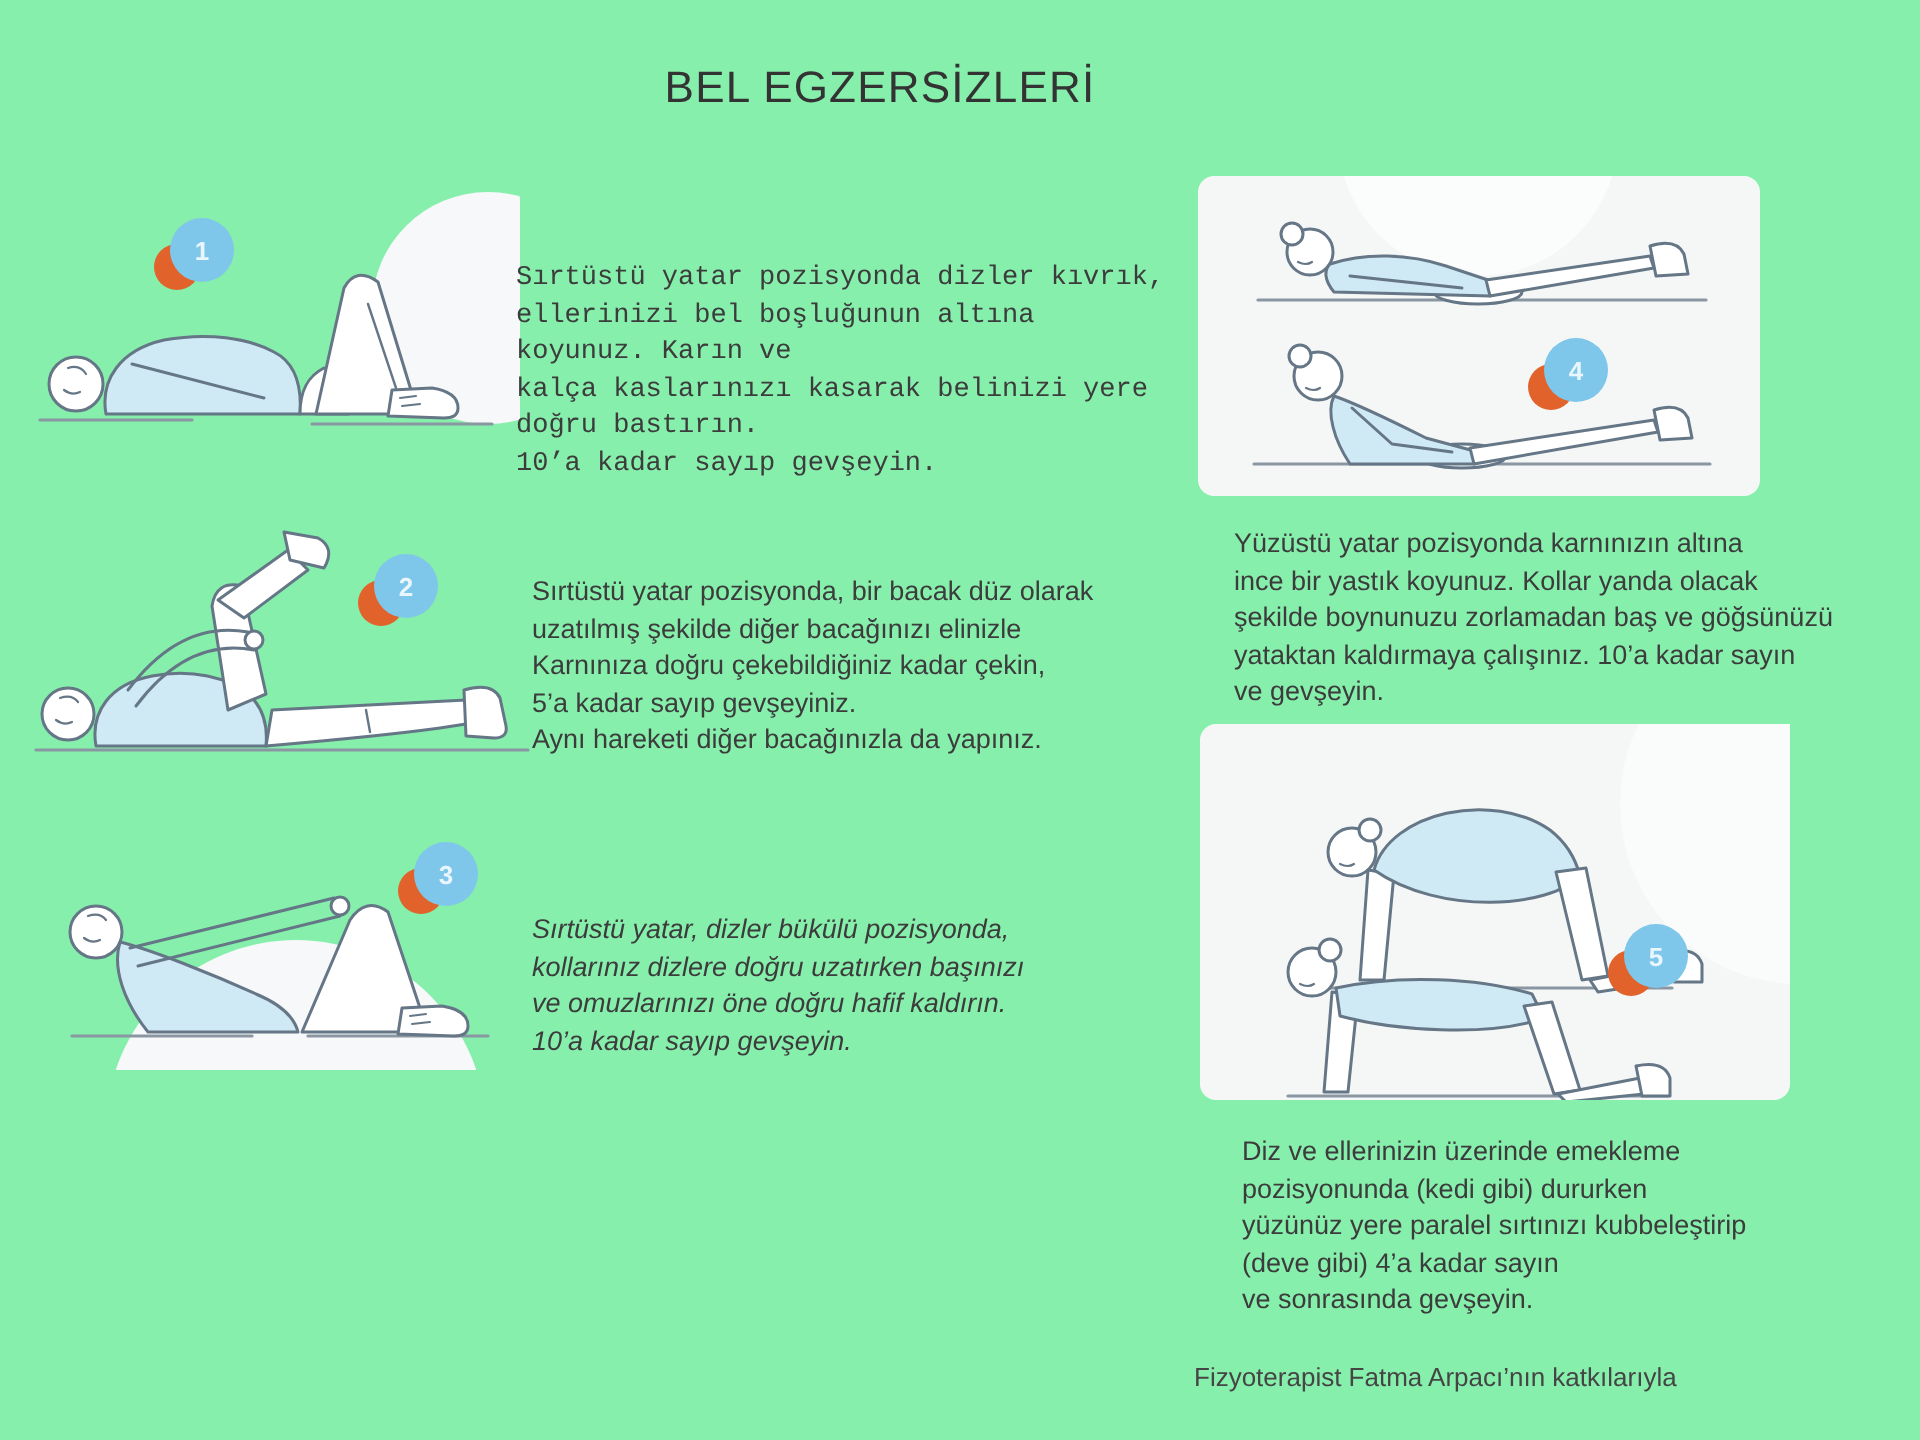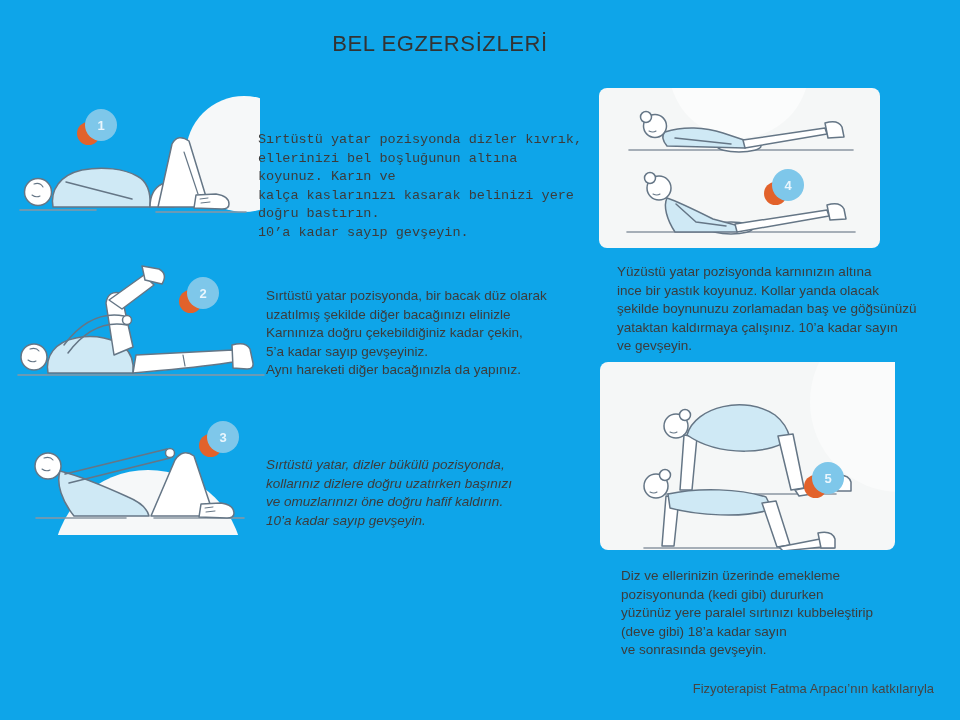--- a/index.html
+++ b/index.html
@@ -1,33 +1,33 @@
 <!DOCTYPE html>
 <html><head>
 <meta charset="utf-8">
 <style>
   * { margin:0; padding:0; box-sizing:border-box; }
   html,body { background:#ffffff; }
   .slide {
-    position:relative; width:960px; height:720px; background:#0ea5e9;
+    position:relative; width:960px; height:720px; background:#86efac;
     font-family:"Liberation Sans", sans-serif; overflow:hidden;
   }
   .title {
     position:absolute; top:31px; left:0; width:880px; text-align:center;
     font-size:22px; font-weight:normal; letter-spacing:0.6px; color:#333333;
   }
   .illo { position:absolute; }
   .illo svg { display:block; width:100%; height:100%; }
   .card { background:#f5f7f7; border-radius:8px; }
   .desc {
     position:absolute; font-size:13.5px; line-height:18.6px; color:#3c3c3c;
     white-space:pre-line;
   }
   .footer {
-    position:absolute; top:681px; left:597px; width:337px; text-align:right;
+    position:absolute; top:681px; left:597px; width:337px; text-align:left;
     font-size:13px; color:#454545;
   }
   .badge { position:absolute; width:32px; height:32px; }
   .badge .orange {
     position:absolute; left:-8px; top:13px; width:23px; height:23px;
     border-radius:50%; background:#e2622b;
   }
   .badge .blue {
     position:absolute; left:0; top:0; width:32px; height:32px; border-radius:50%;
     background:#7ec7ea; color:#eaf6fd; font-size:13px; font-weight:bold;
@@ -200,18 +200,18 @@
       </g>
     </svg>
     <div class="badge" id="badge5">
       <span class="orange"></span>
       <span class="blue">5</span>
     </div>
   </figure>
   <p class="desc" id="desc5">Diz ve ellerinizin üzerinde emekleme
 pozisyonunda (kedi gibi) dururken
 yüzünüz yere paralel sırtınızı kubbeleştirip
-(deve gibi) 18’a kadar sayın
+(deve gibi) 4’a kadar sayın
 ve sonrasında gevşeyin.</p>
 
   <p class="footer">Fizyoterapist Fatma Arpacı’nın katkılarıyla</p>
 
 </div>
 
 </body></html>

